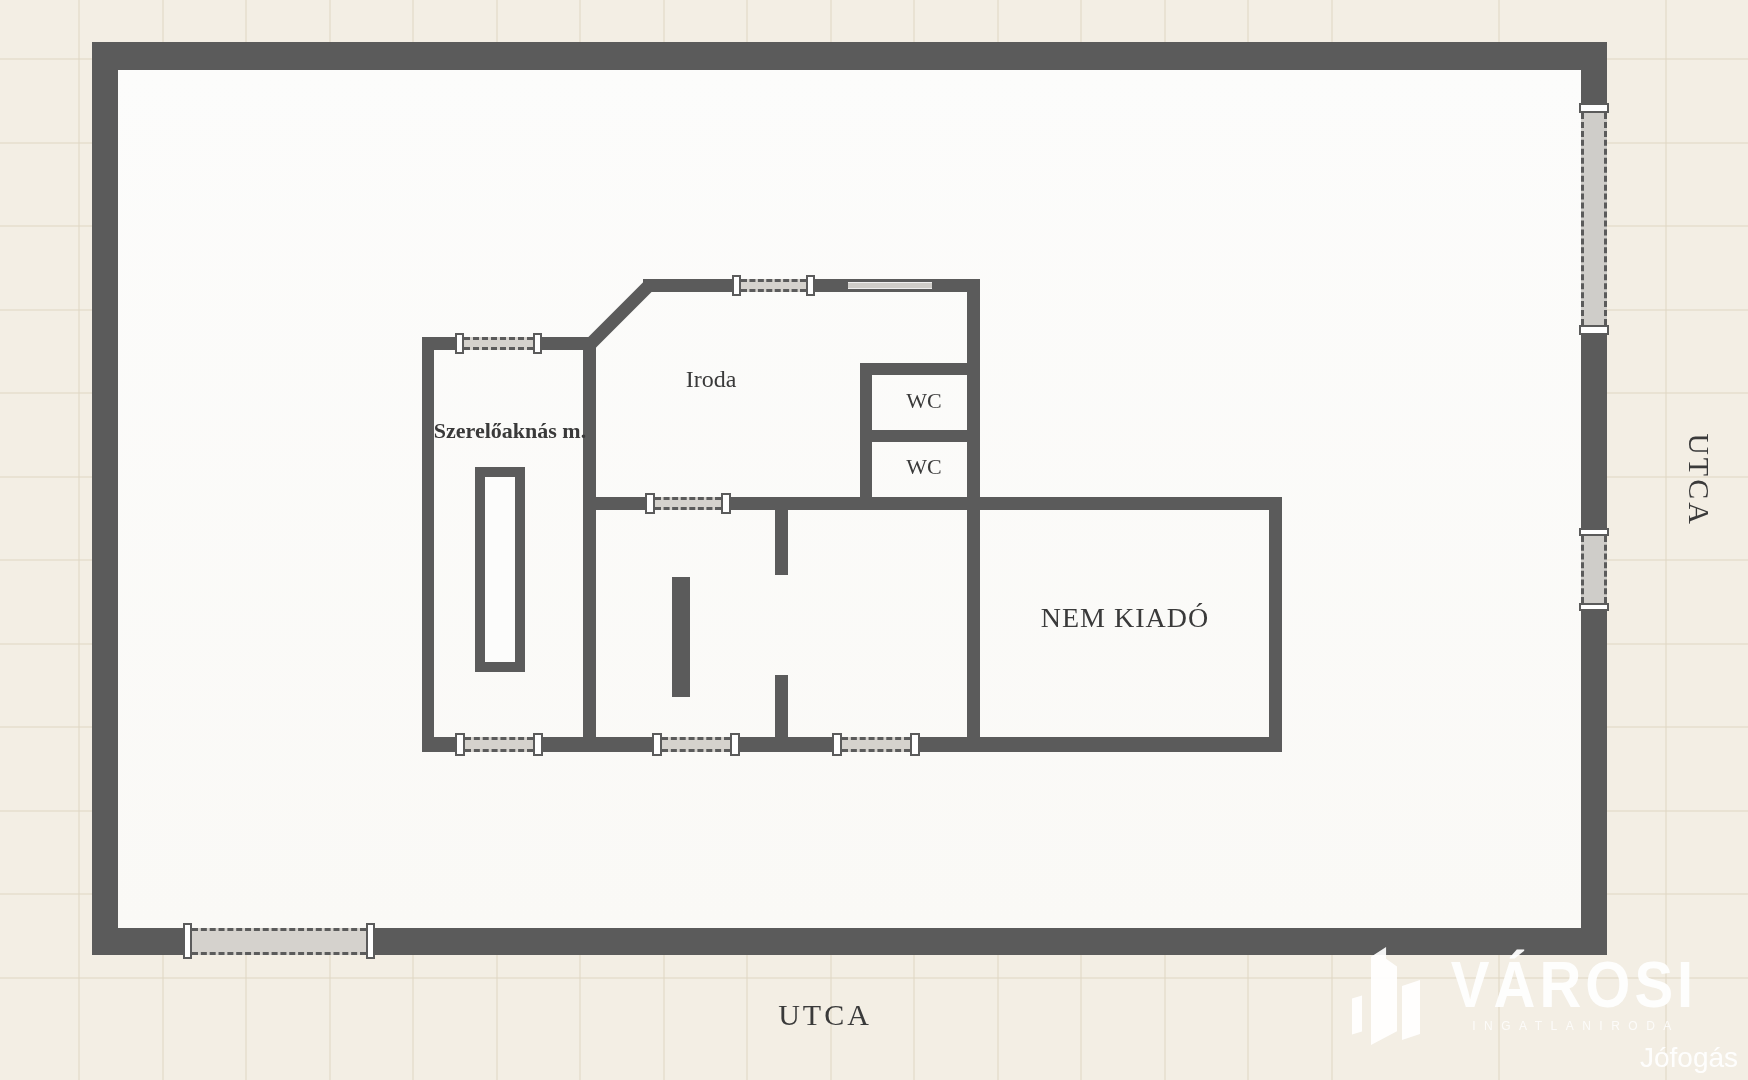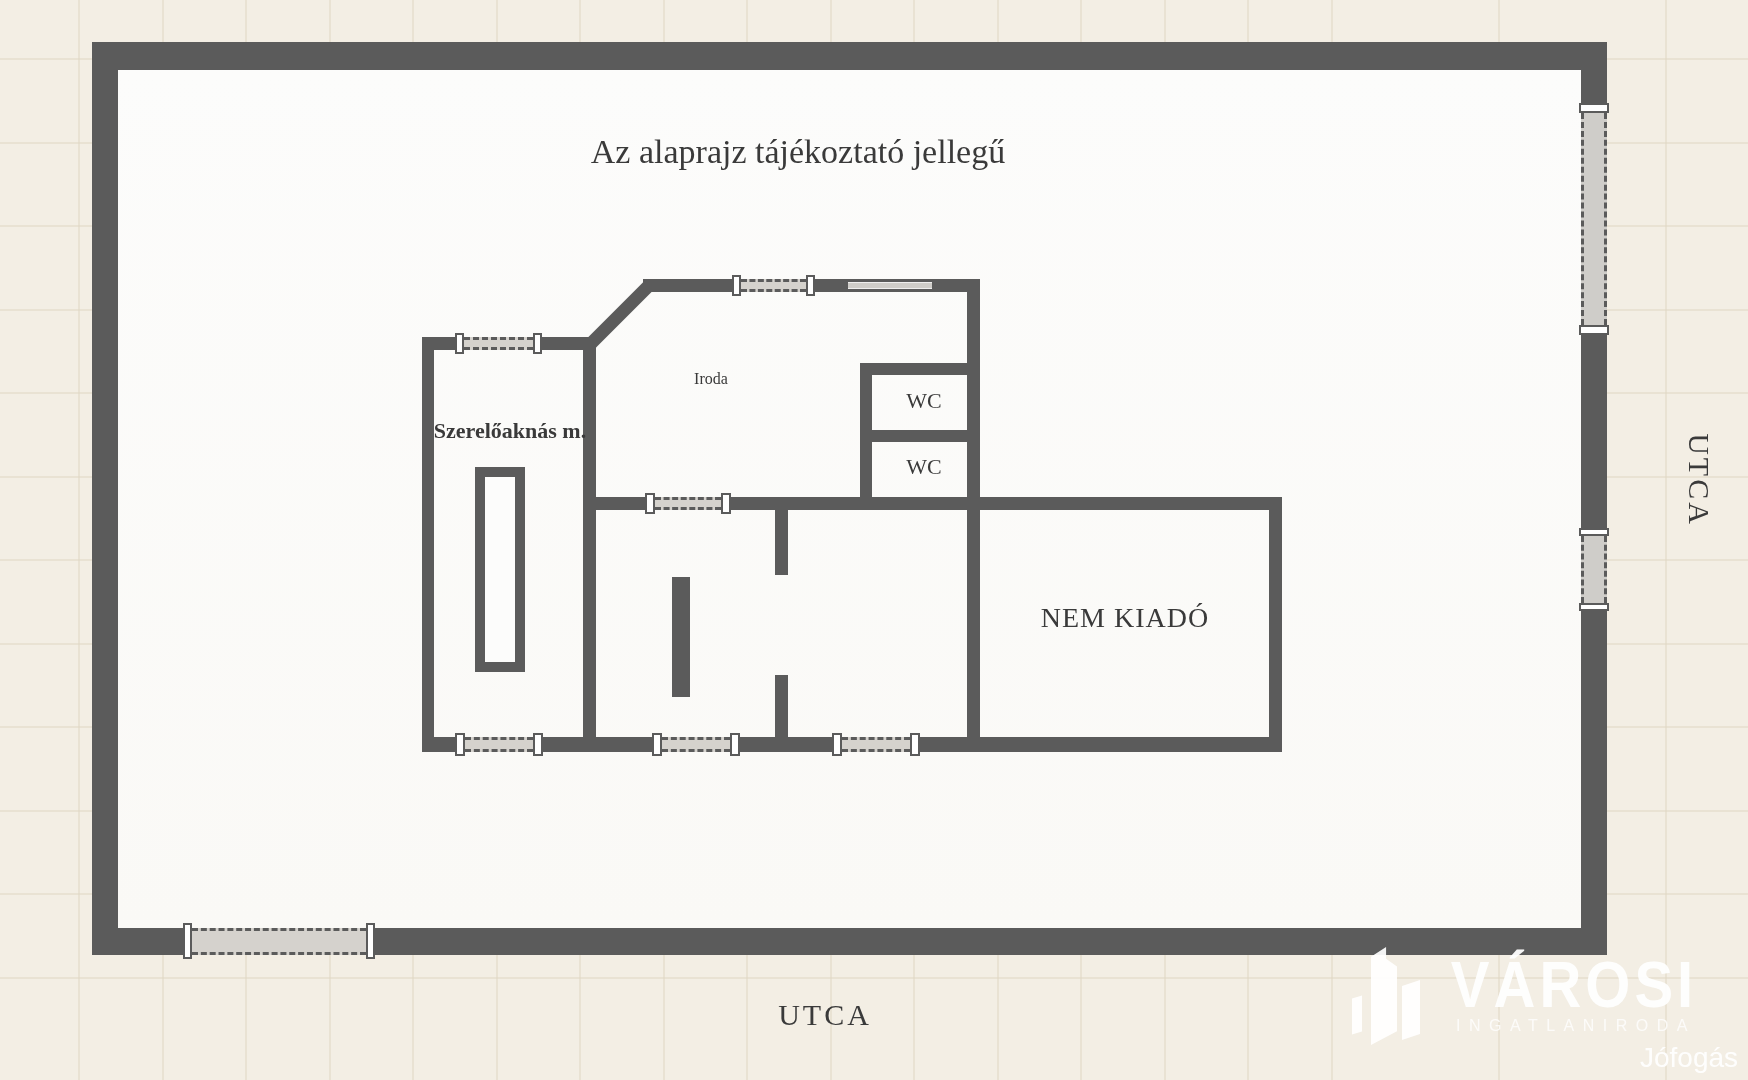--- a/index.html
+++ b/index.html
@@ -38,44 +38,43 @@
     border-right:3px dashed var(--wall,#5b5b5b);
   }
   .post,.cap{background:#ffffff;border:2px solid var(--wall,#5b5b5b);}
   .pit{border:10px solid var(--wall,#5b5b5b);background:#fcfcfb;}
   .lbl{
     position:absolute;transform:translate(-50%,-50%);
     white-space:nowrap;line-height:1;color:var(--text,#3a3a3a);
   }
   .lbl-title{font-size:34px;}
   .lbl-room{font-size:22px;font-weight:bold;}
-  .lbl-office{font-size:16px;}
+  .lbl-office{font-size:24px;}
   .lbl-wc{font-size:22px;margin-left:8px;}
   .lbl-nem{font-size:28px;letter-spacing:1px;}
   .lbl-utca{font-size:30px;letter-spacing:3px;}
   .lbl-utca-r{transform:translate(-50%,-50%) rotate(90deg);}
   .logo-text{
     position:absolute;transform:translate(-50%,-50%);
     font-family:"Liberation Sans","DejaVu Sans",sans-serif;
     color:var(--logo,#fff);white-space:nowrap;line-height:1;
   }
   .logo-main{font-size:58px;font-weight:bold;letter-spacing:4px;opacity:.95;
     transform:translate(-50%,-50%) scaleY(1.12);}
-  .logo-sub{font-size:16px;letter-spacing:8.5px;opacity:.8;}
+  .logo-sub{font-size:12px;letter-spacing:8.5px;opacity:.8;}
   .logo-mark{font-size:28px;font-weight:normal;opacity:.96;}
   .bshape{position:absolute;background:var(--logo,#fff);opacity:.93;}
 </style>
 </head>
 <body>
 
 <div class="canvas">
 
   <div class="abs interior" style="left:118px;top:70px;width:1463px;height:858px;"></div>
 
-  <div class="lbl lbl-title" style="left:798px;top:152px;">Az alaprajz tájékoztató jellegű</div>
 
   <div class="abs wall" style="left:92px;top:42px;width:1515px;height:28px;"></div>
   <div class="abs wall" style="left:92px;top:42px;width:26px;height:913px;"></div>
   <div class="abs wall" style="left:1581px;top:42px;width:26px;height:913px;"></div>
   <div class="abs wall" style="left:92px;top:928px;width:1515px;height:27px;"></div>
 
   <div class="abs door-fill" style="left:192px;top:928px;width:174px;height:27px;"></div>
   <div class="abs post" style="left:183px;top:923px;width:9px;height:36px;"></div>
   <div class="abs post" style="left:366px;top:923px;width:9px;height:36px;"></div>
 

